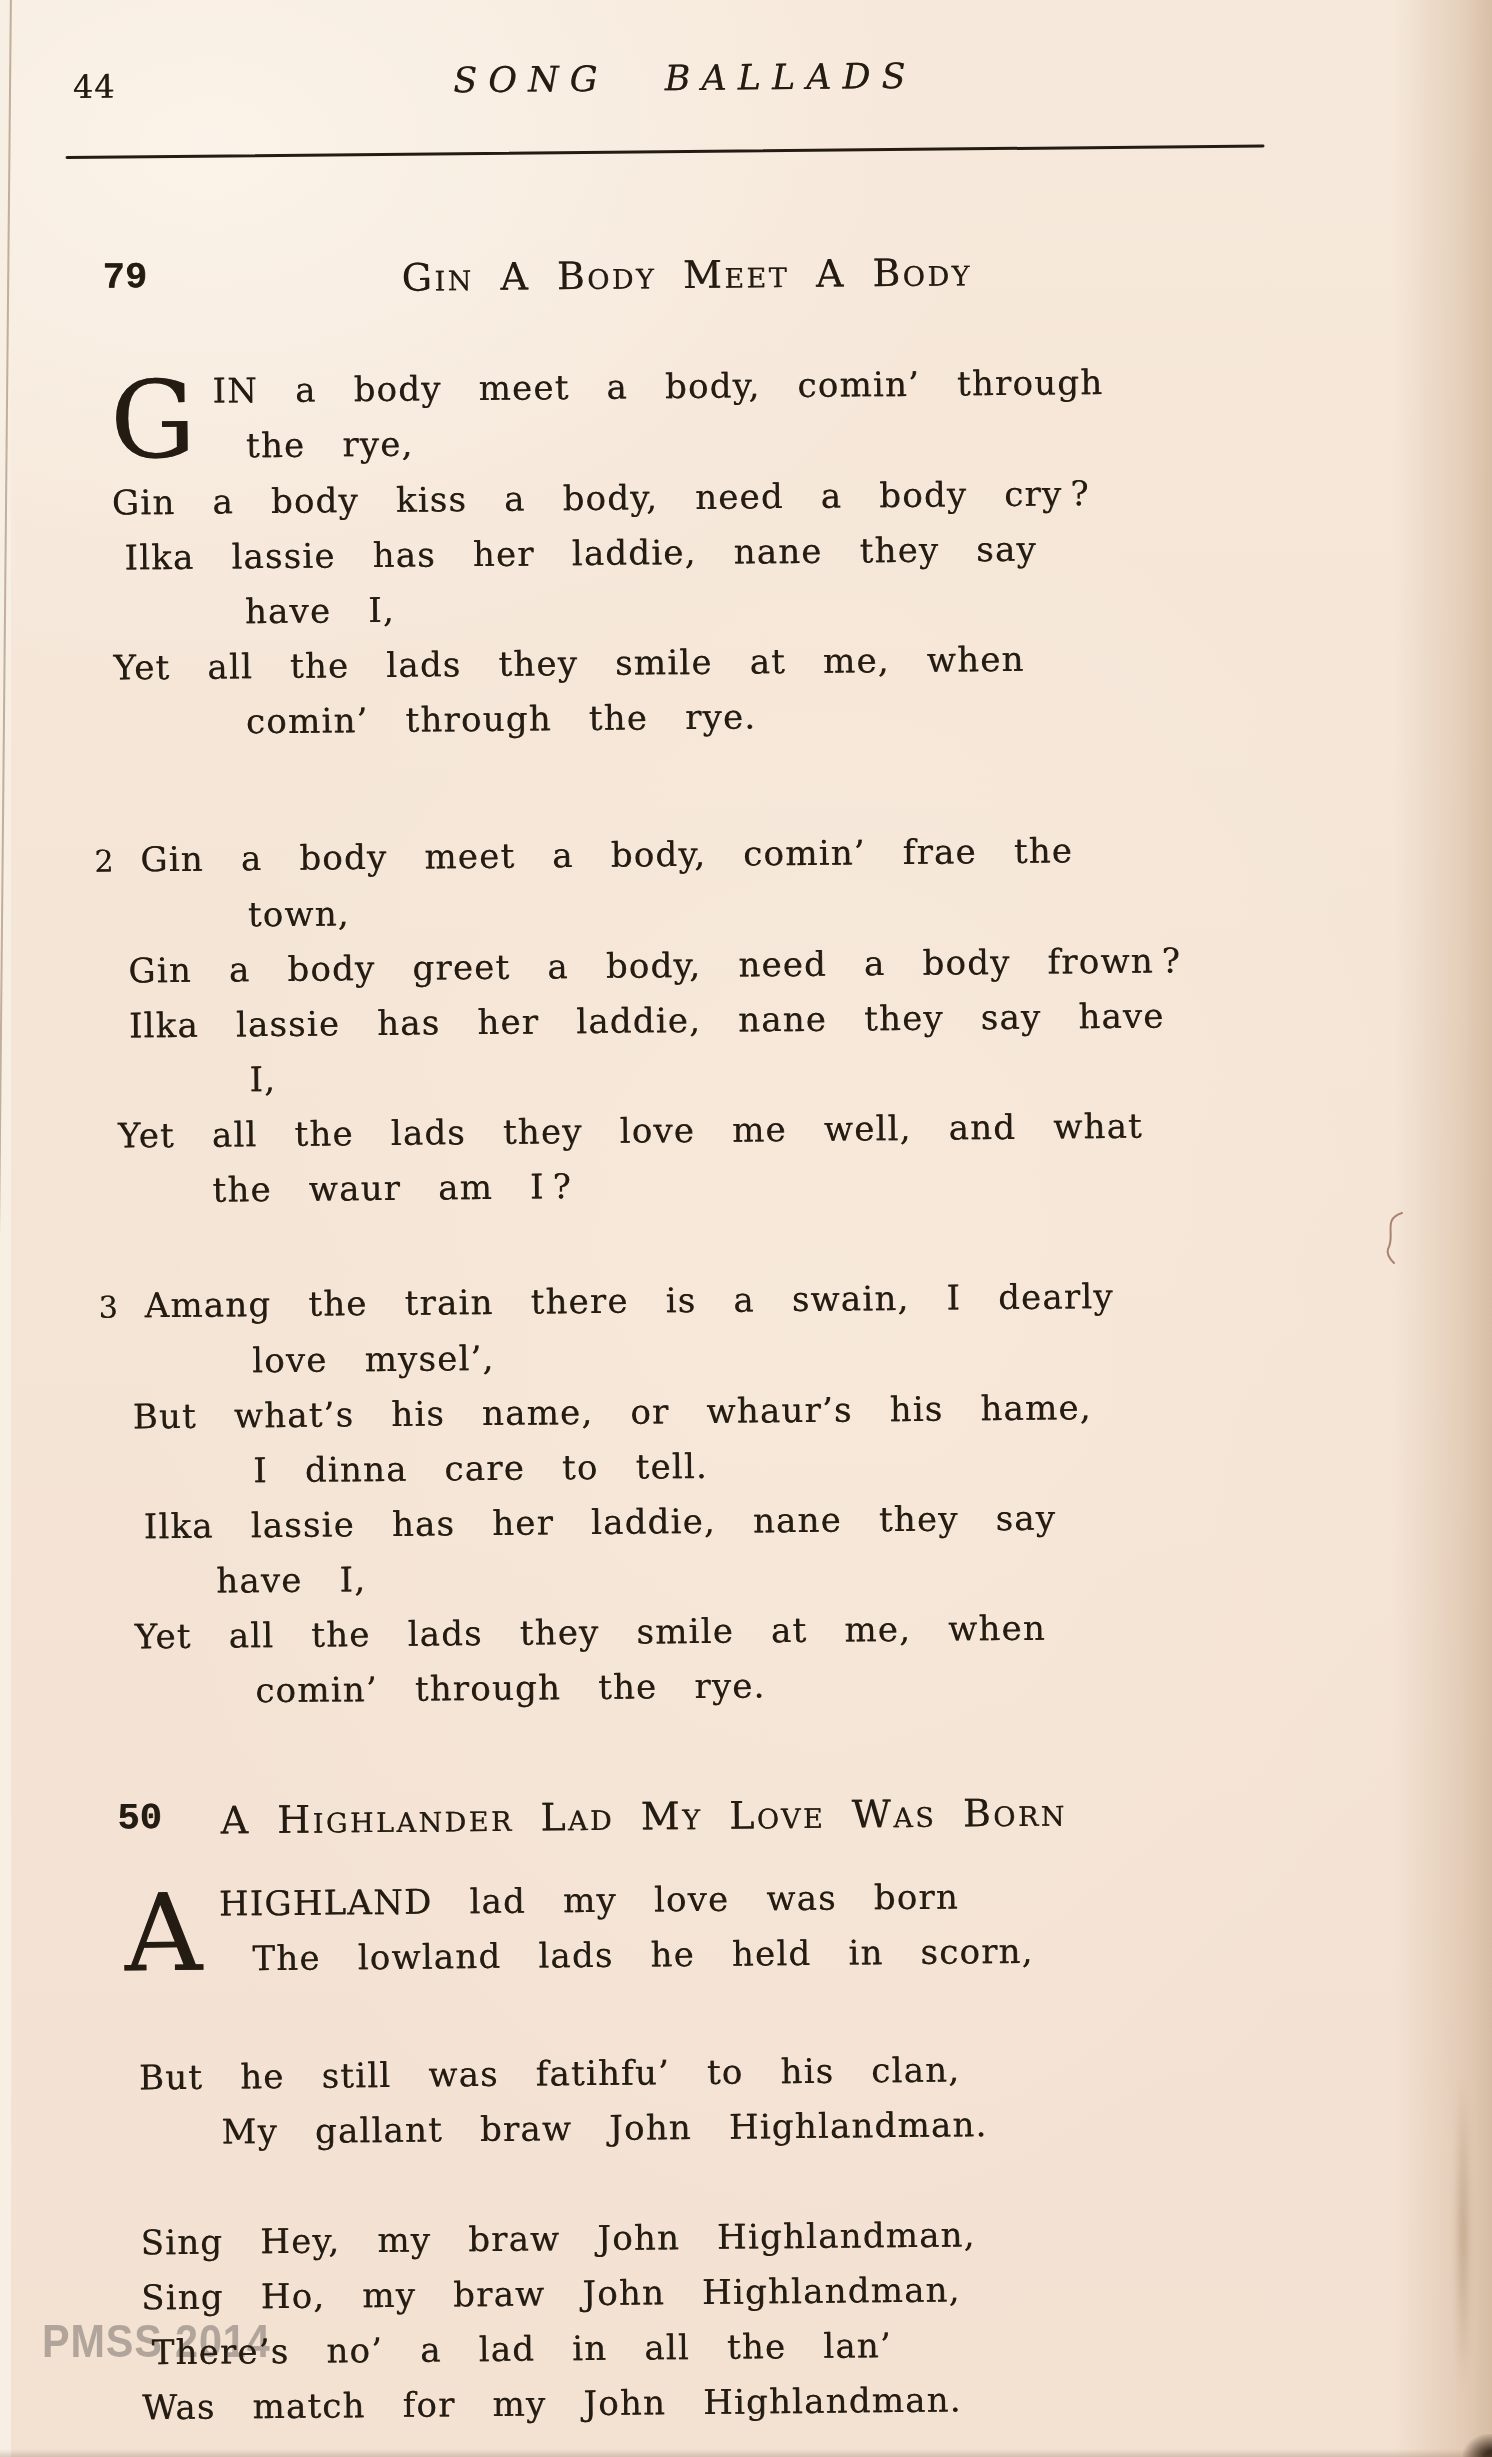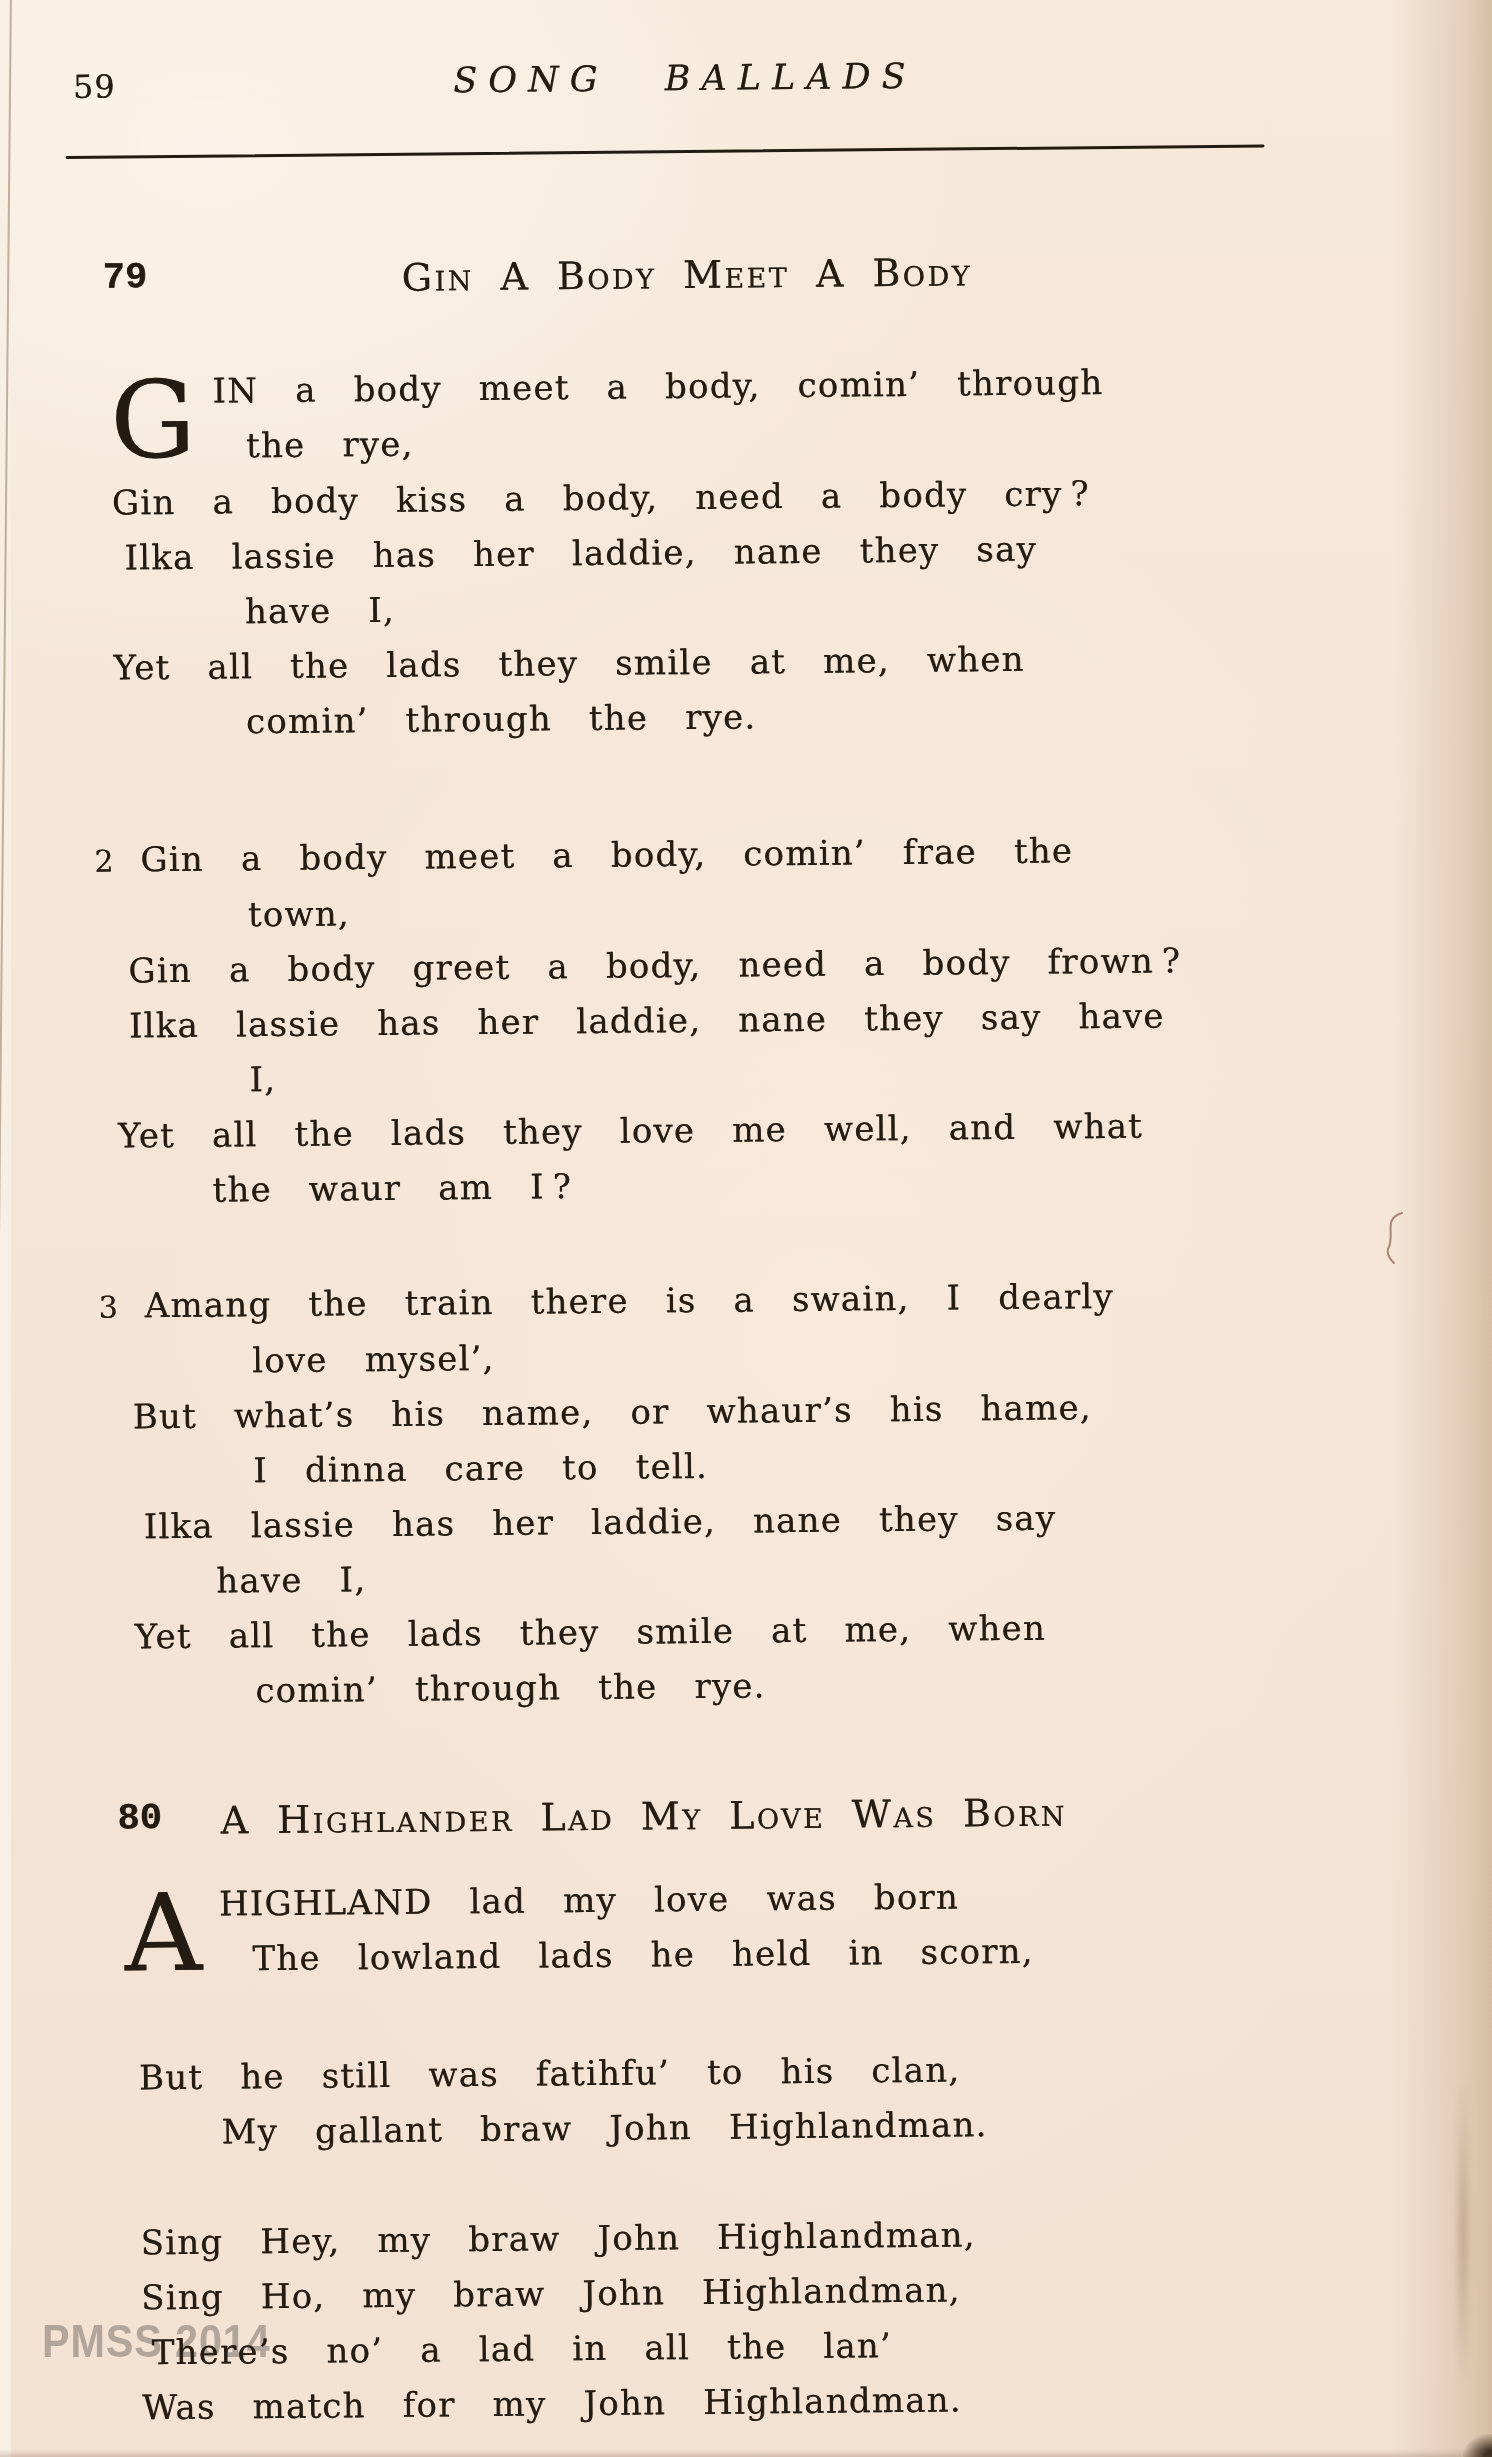--- a/index.html
+++ b/index.html
@@ -82,21 +82,21 @@
 </head>
 <body>
 
 <div class="page">
 
   <div class="watermark">PMSS 2014</div>
 
   <div class="content">
 
     <div class="page-header">
-      <span class="page-num">59</span>
+      <span class="page-num">44</span>
       <span class="book-title">SONG BALLADS</span>
     </div>
     <div class="rule"></div>
 
     <div class="song-heading sh-79">
       <span class="song-num">79</span>
       <span>Gin A Body Meet A Body</span>
     </div>
 
     <div class="stanza s1">
@@ -125,21 +125,21 @@
       <div class="line i3">love mysel’,</div>
       <div class="line i1">But what’s his name, or whaur’s his hame,</div>
       <div class="line i3">I dinna care to tell.</div>
       <div class="line i4">Ilka lassie has her laddie, nane they say</div>
       <div class="line i2">have I,</div>
       <div class="line i1">Yet all the lads they smile at me, when</div>
       <div class="line i3">comin’ through the rye.</div>
     </div>
 
     <div class="song-heading sh-80">
-      <span class="song-num">80</span>
+      <span class="song-num">50</span>
       <span>A Highlander Lad My Love Was Born</span>
     </div>
 
     <div class="stanza sA">
       <span class="drop-cap">A</span>
       <div class="line">HIGHLAND lad my love was born</div>
       <div class="line dc2">The lowland lads he held in scorn,</div>
       <div class="clear"></div>
     </div>
 

